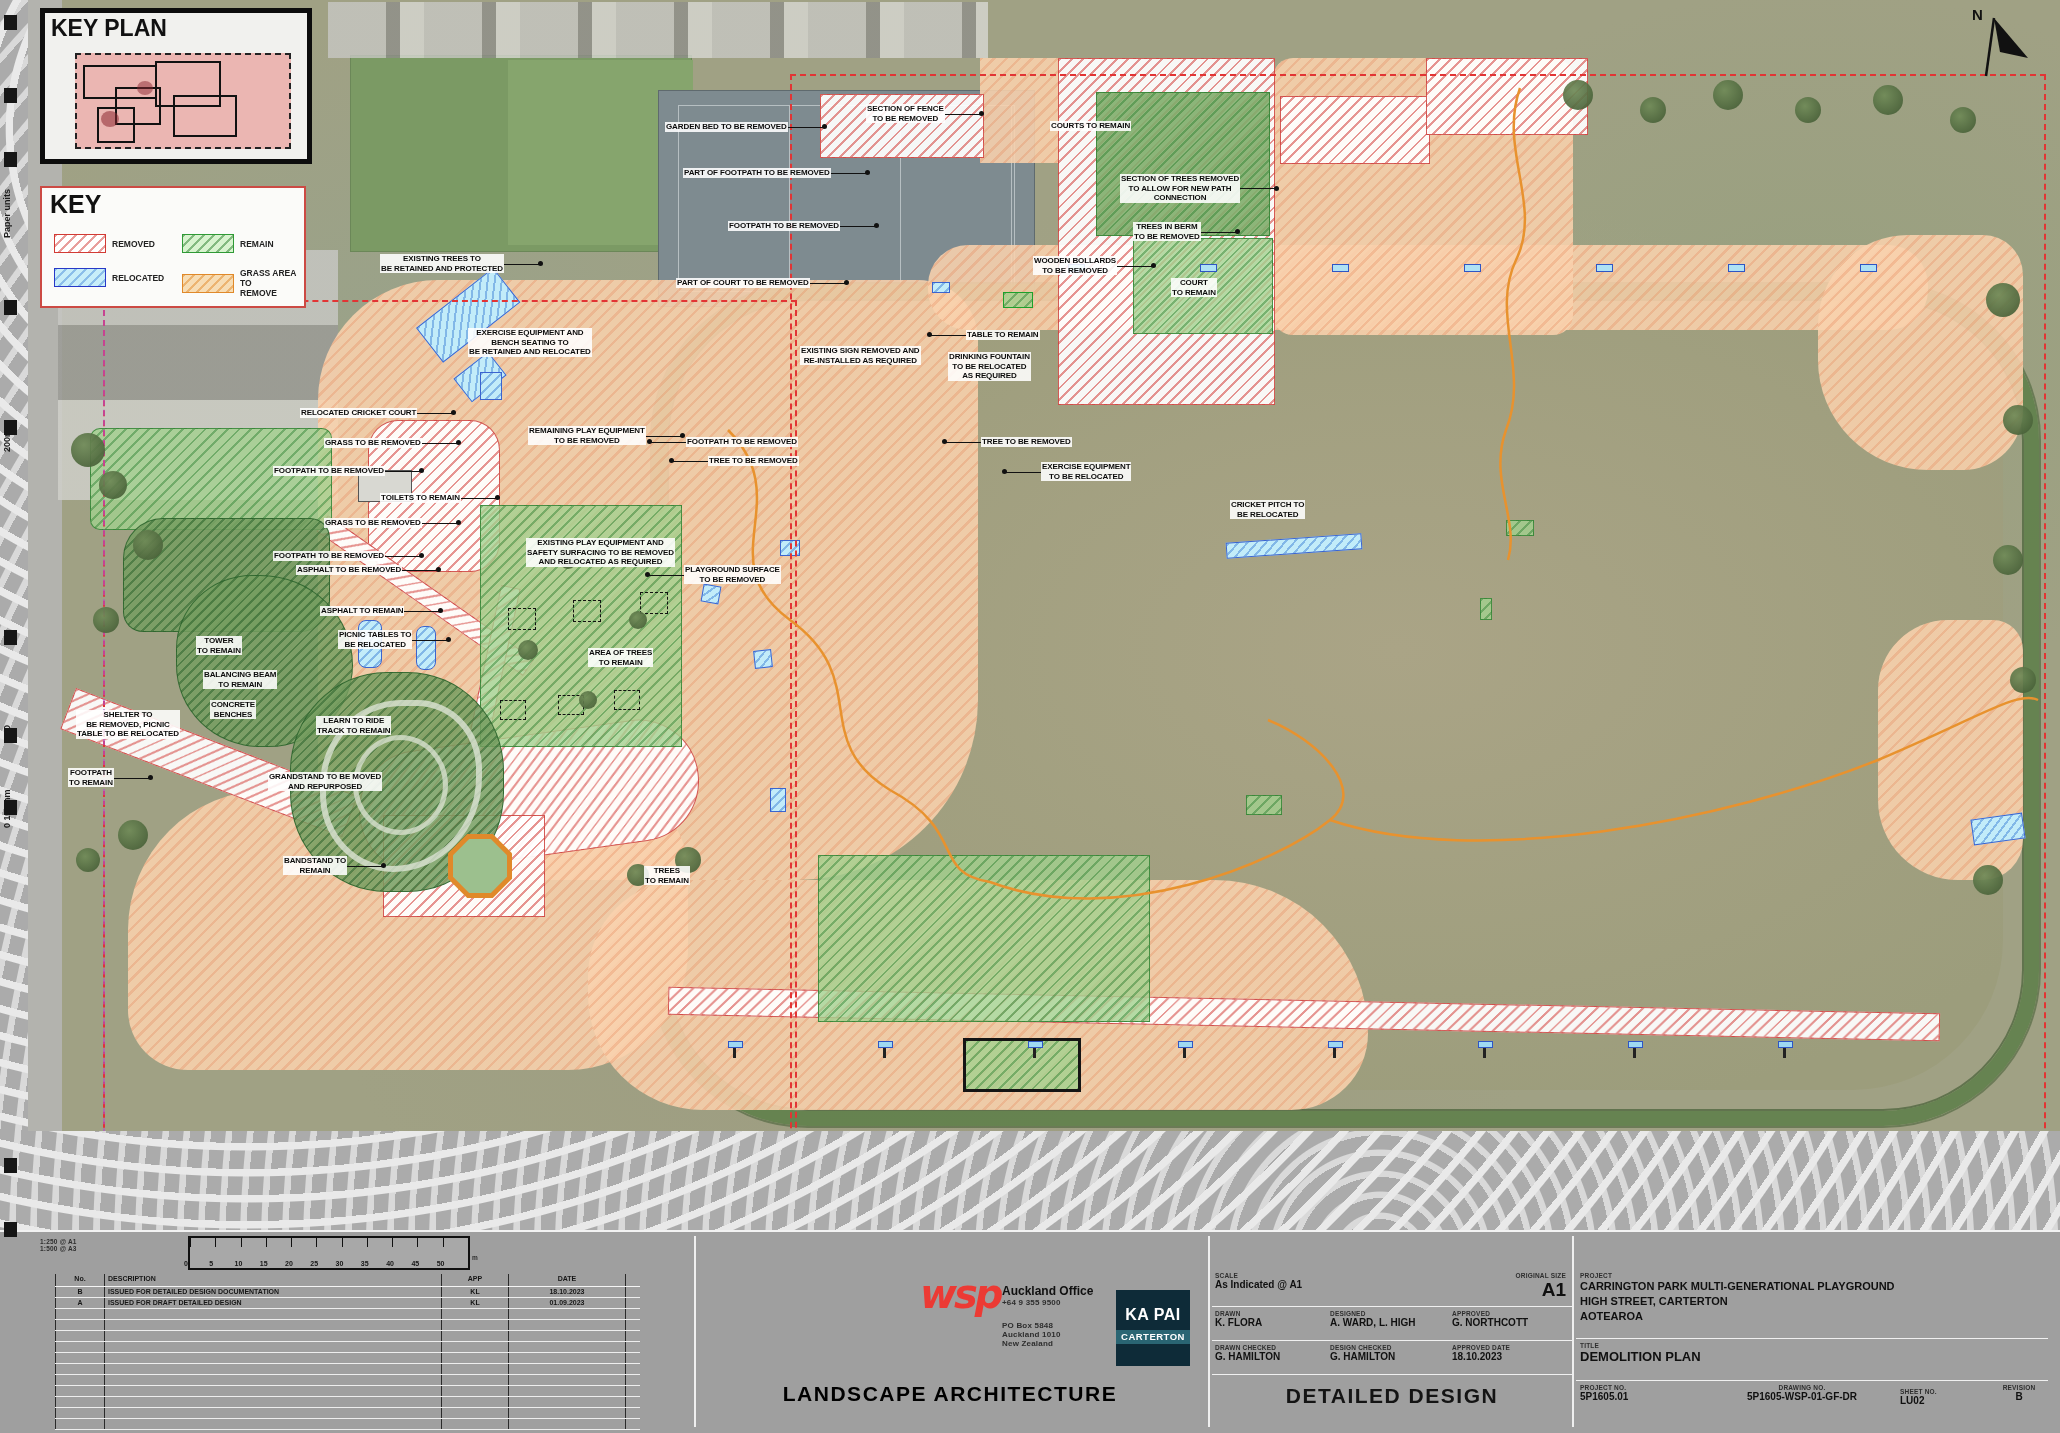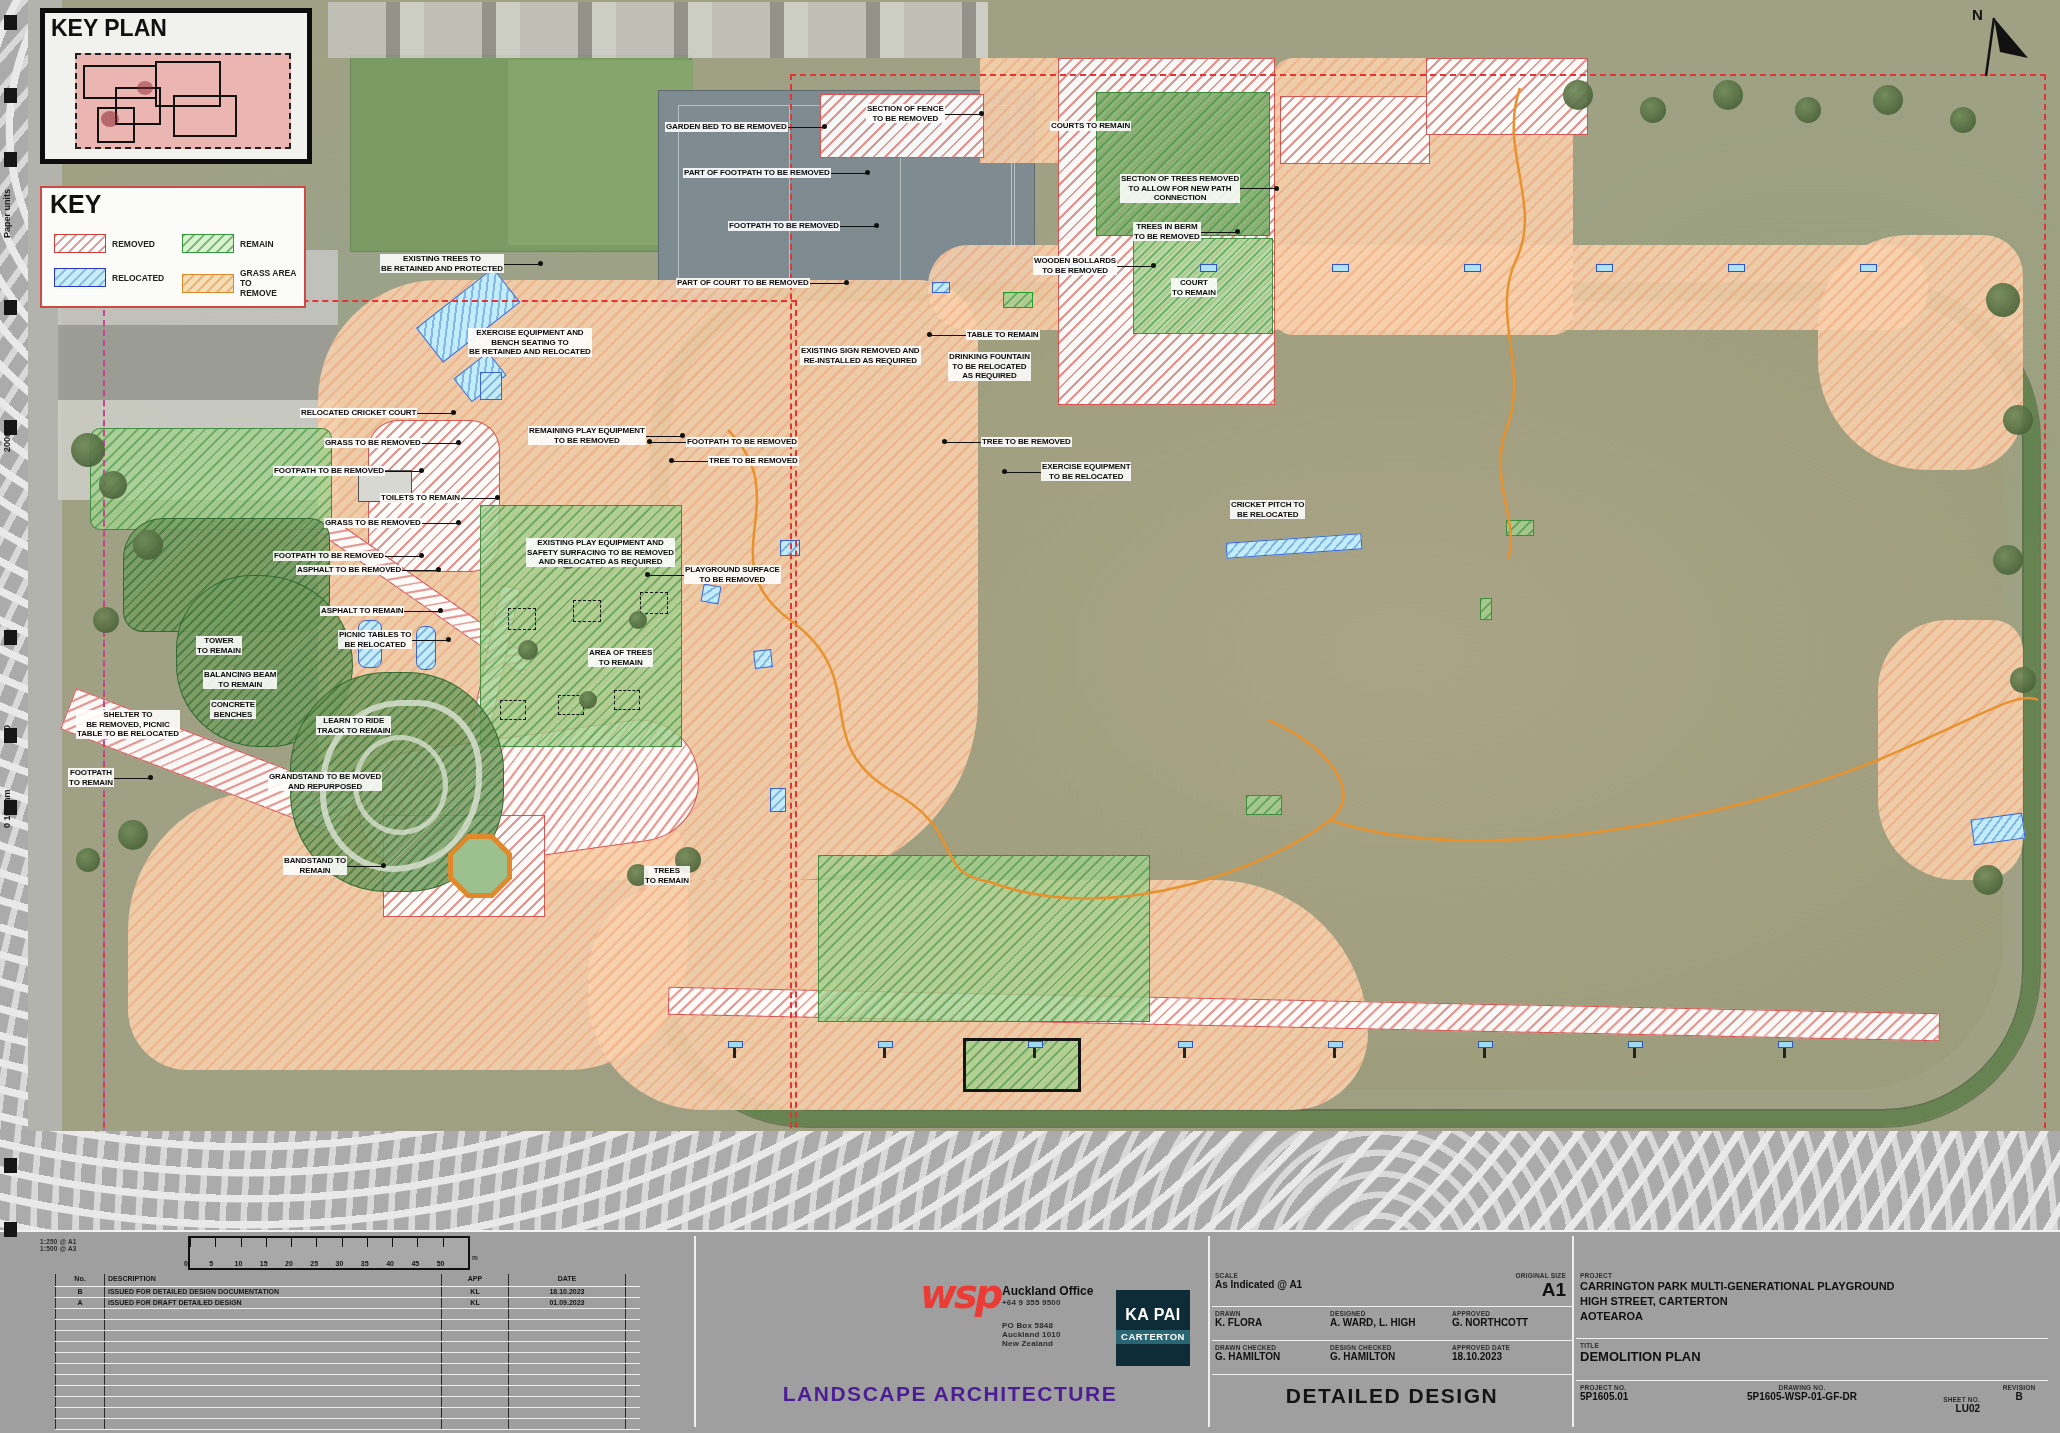--- a/index.html
+++ b/index.html
@@ -64,21 +64,21 @@
     background:radial-gradient(circle at 38% 35%, #6f8a57 0%, #4d663c 70%, #3c5230 100%);
     opacity:.92;z-index:8;}
   .bench{position:absolute;width:15px;height:6px;background:#aee2f5;border:1.2px solid #2f55c4;z-index:22;}
   .pole{position:absolute;width:3px;height:12px;background:#222;z-index:22;}
   .pole::after{content:"";position:absolute;left:-5px;top:-5px;width:13px;height:5px;background:#9fd9f2;border:1px solid #2f55c4;}
   
   #strip{position:absolute;left:0;top:1230px;width:2060px;height:203px;background:#9f9f9f;border-top:2px solid #f2f2f2;z-index:90;}
   .vsep{position:absolute;top:4px;bottom:8px;width:2px;background:#efefef;}
   .lbl6{font:700 6.5px "Liberation Sans",sans-serif;color:#2e2e2e;letter-spacing:.2px;}
   .val10{font:700 10px "Liberation Sans",sans-serif;color:#101010;}
-  #landscape{font:700 21px "Liberation Sans",sans-serif;color:#4c1d95;letter-spacing:1.5px;}
+  #landscape{font:700 21px "Liberation Sans",sans-serif;color:#000000;letter-spacing:1.5px;}
   #detailed{font:700 21px "Liberation Sans",sans-serif;color:#141414;letter-spacing:1.5px;}
   #wsp{font:800 40px/0.8 "DejaVu Sans",sans-serif;color:#ec3a34;letter-spacing:-3px;font-style:italic;}
   #kapai{position:absolute;width:74px;height:76px;background:#0e2b38;}
   #kapai .k1{font:800 16px "Liberation Sans",sans-serif;color:#fff;text-align:center;margin-top:16px;letter-spacing:.5px;}
   #kapai .k2{margin-top:6px;background:#2a6573;color:#fff;font:700 9.5px/14px "Liberation Sans",sans-serif;text-align:center;letter-spacing:.5px;}
   
   #scalebar{position:absolute;left:188px;top:4px;width:278px;height:30px;border:2.5px solid #101010;background:#a8a8a8;display:flex;}
   .tick{flex:1;position:relative;}
   .tick::before{content:"";position:absolute;left:0;top:0;height:9px;border-left:1.6px solid #101010;}
   .tick span{position:absolute;left:-6px;bottom:1px;font:700 7px "Liberation Sans",sans-serif;color:#151515;}
@@ -549,21 +549,21 @@
     </div>
     <div class="abs" style="left:1576px;top:148px;width:472px;border-top:1.5px solid #f0f0f0;"></div>
     <div class="abs" style="left:1580px;top:152px;">
       <div class="lbl6">PROJECT NO.</div>
       <div class="val10">5P1605.01</div>
     </div>
     <div class="abs" style="left:1712px;top:152px;text-align:center;width:180px;">
       <div class="lbl6">DRAWING NO.</div>
       <div class="val10">5P1605-WSP-01-GF-DR</div>
     </div>
-    <div class="abs" style="left:1900px;top:164px;text-align:right;width:80px;">
+    <div class="abs" style="left:1900px;top:156px;text-align:left;width:80px;">
       <div class="lbl6">SHEET NO.</div>
       <div class="val10">LU02</div>
     </div>
     <div class="abs" style="left:1990px;top:152px;text-align:center;width:58px;">
       <div class="lbl6">REVISION</div>
       <div class="val10">B</div>
     </div>
   </div>
 <div class="mlab" style="top: 238px;">Paper units</div>
     <div class="mlab" style="top: 452px;">200mm</div>

